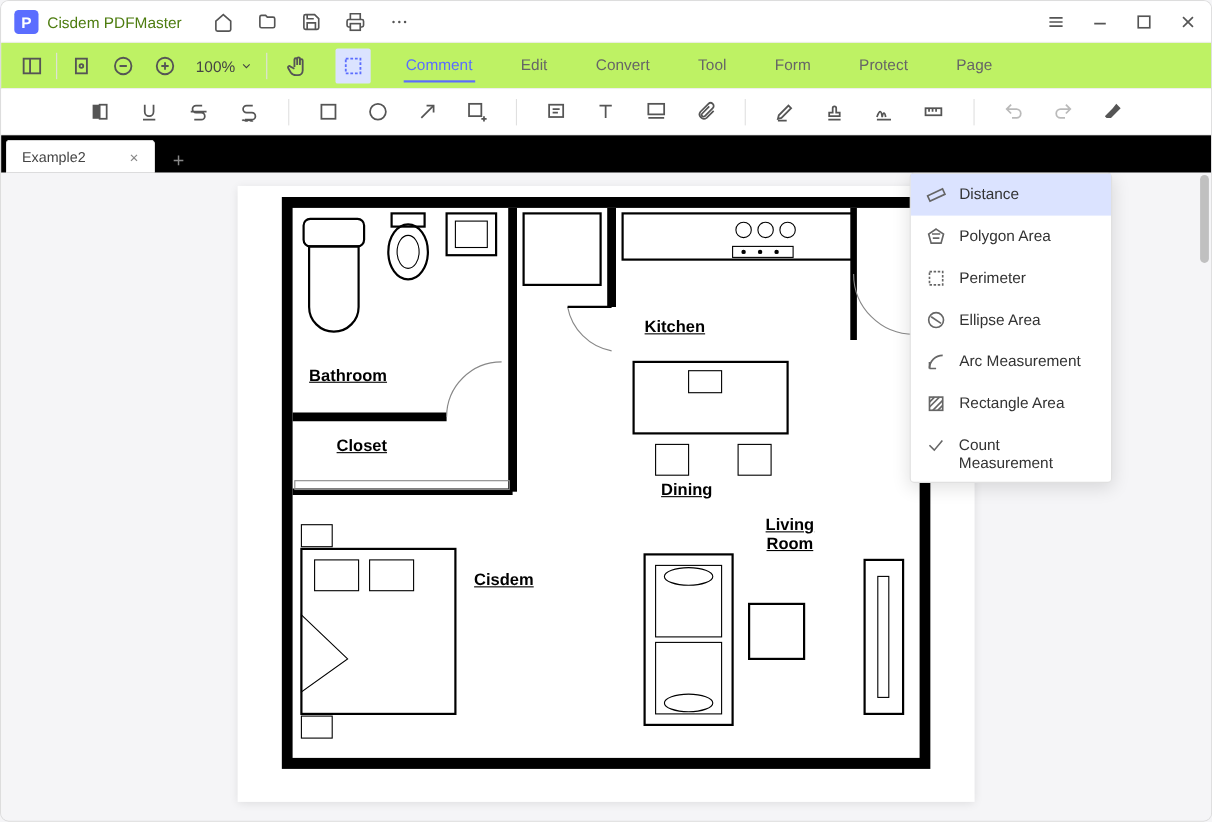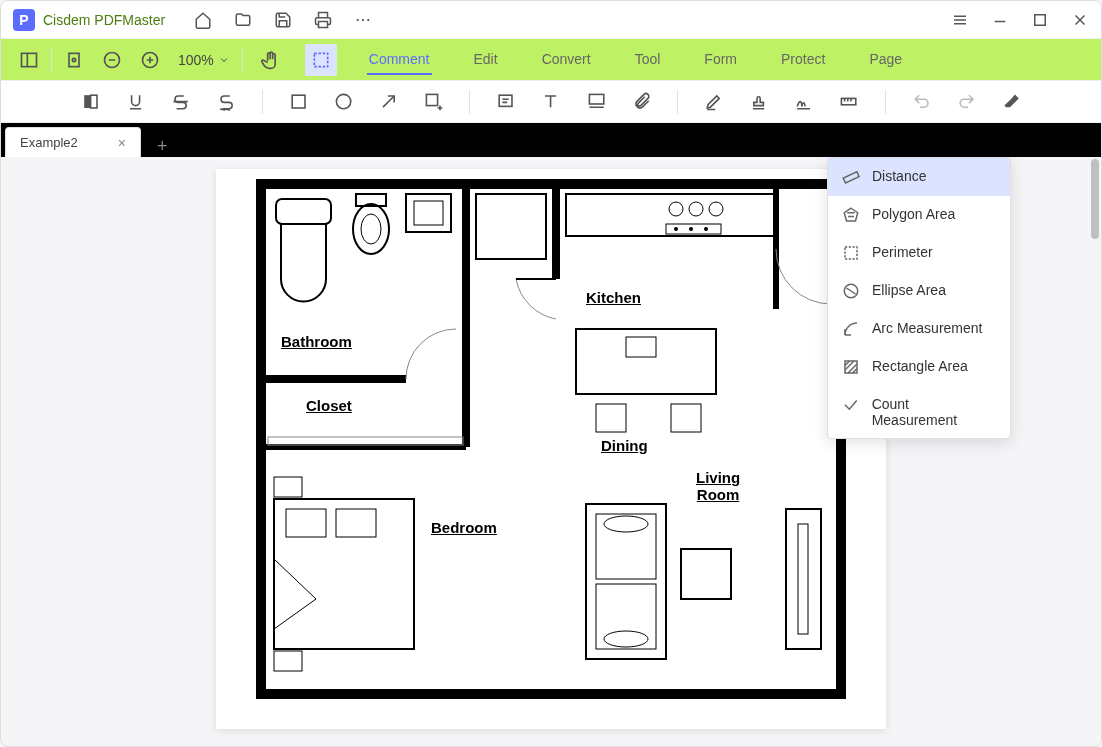--- a/index.html
+++ b/index.html
@@ -361,21 +361,21 @@
       <rect x="425" y="370" width="50" height="50" fill="none" stroke="#000" stroke-width="2"></rect>
 
       <rect x="530" y="330" width="35" height="140" fill="none" stroke="#000" stroke-width="2"></rect>
       <rect x="542" y="345" width="10" height="110" fill="none" stroke="#000"></rect>
     </svg>
 
     <div class="room-label" style="left:65px; top:164px;">Bathroom</div>
     <div class="room-label" style="left:90px; top:228px;">Closet</div>
     <div class="room-label" style="left:370px; top:120px;">Kitchen</div>
     <div class="room-label" style="left:385px; top:268px;">Dining</div>
-    <div class="room-label" style="left:215px; top:350px;">Bedroom</div>
+    <div class="room-label" style="left:215px; top:350px;">Cisdem</div>
     <div class="room-label" style="left:480px; top:300px; white-space:pre; text-align:center;">Living
 Room</div>
   </div>
 
   <div class="dropdown">
     <div class="dropdown-item selected">
       <span class="ico">
           <svg viewBox="0 0 24 24" fill="none" stroke="currentColor" stroke-width="2">
             <rect x="2" y="9" width="20" height="7" transform="rotate(-25 12 12)"></rect>
           </svg>

